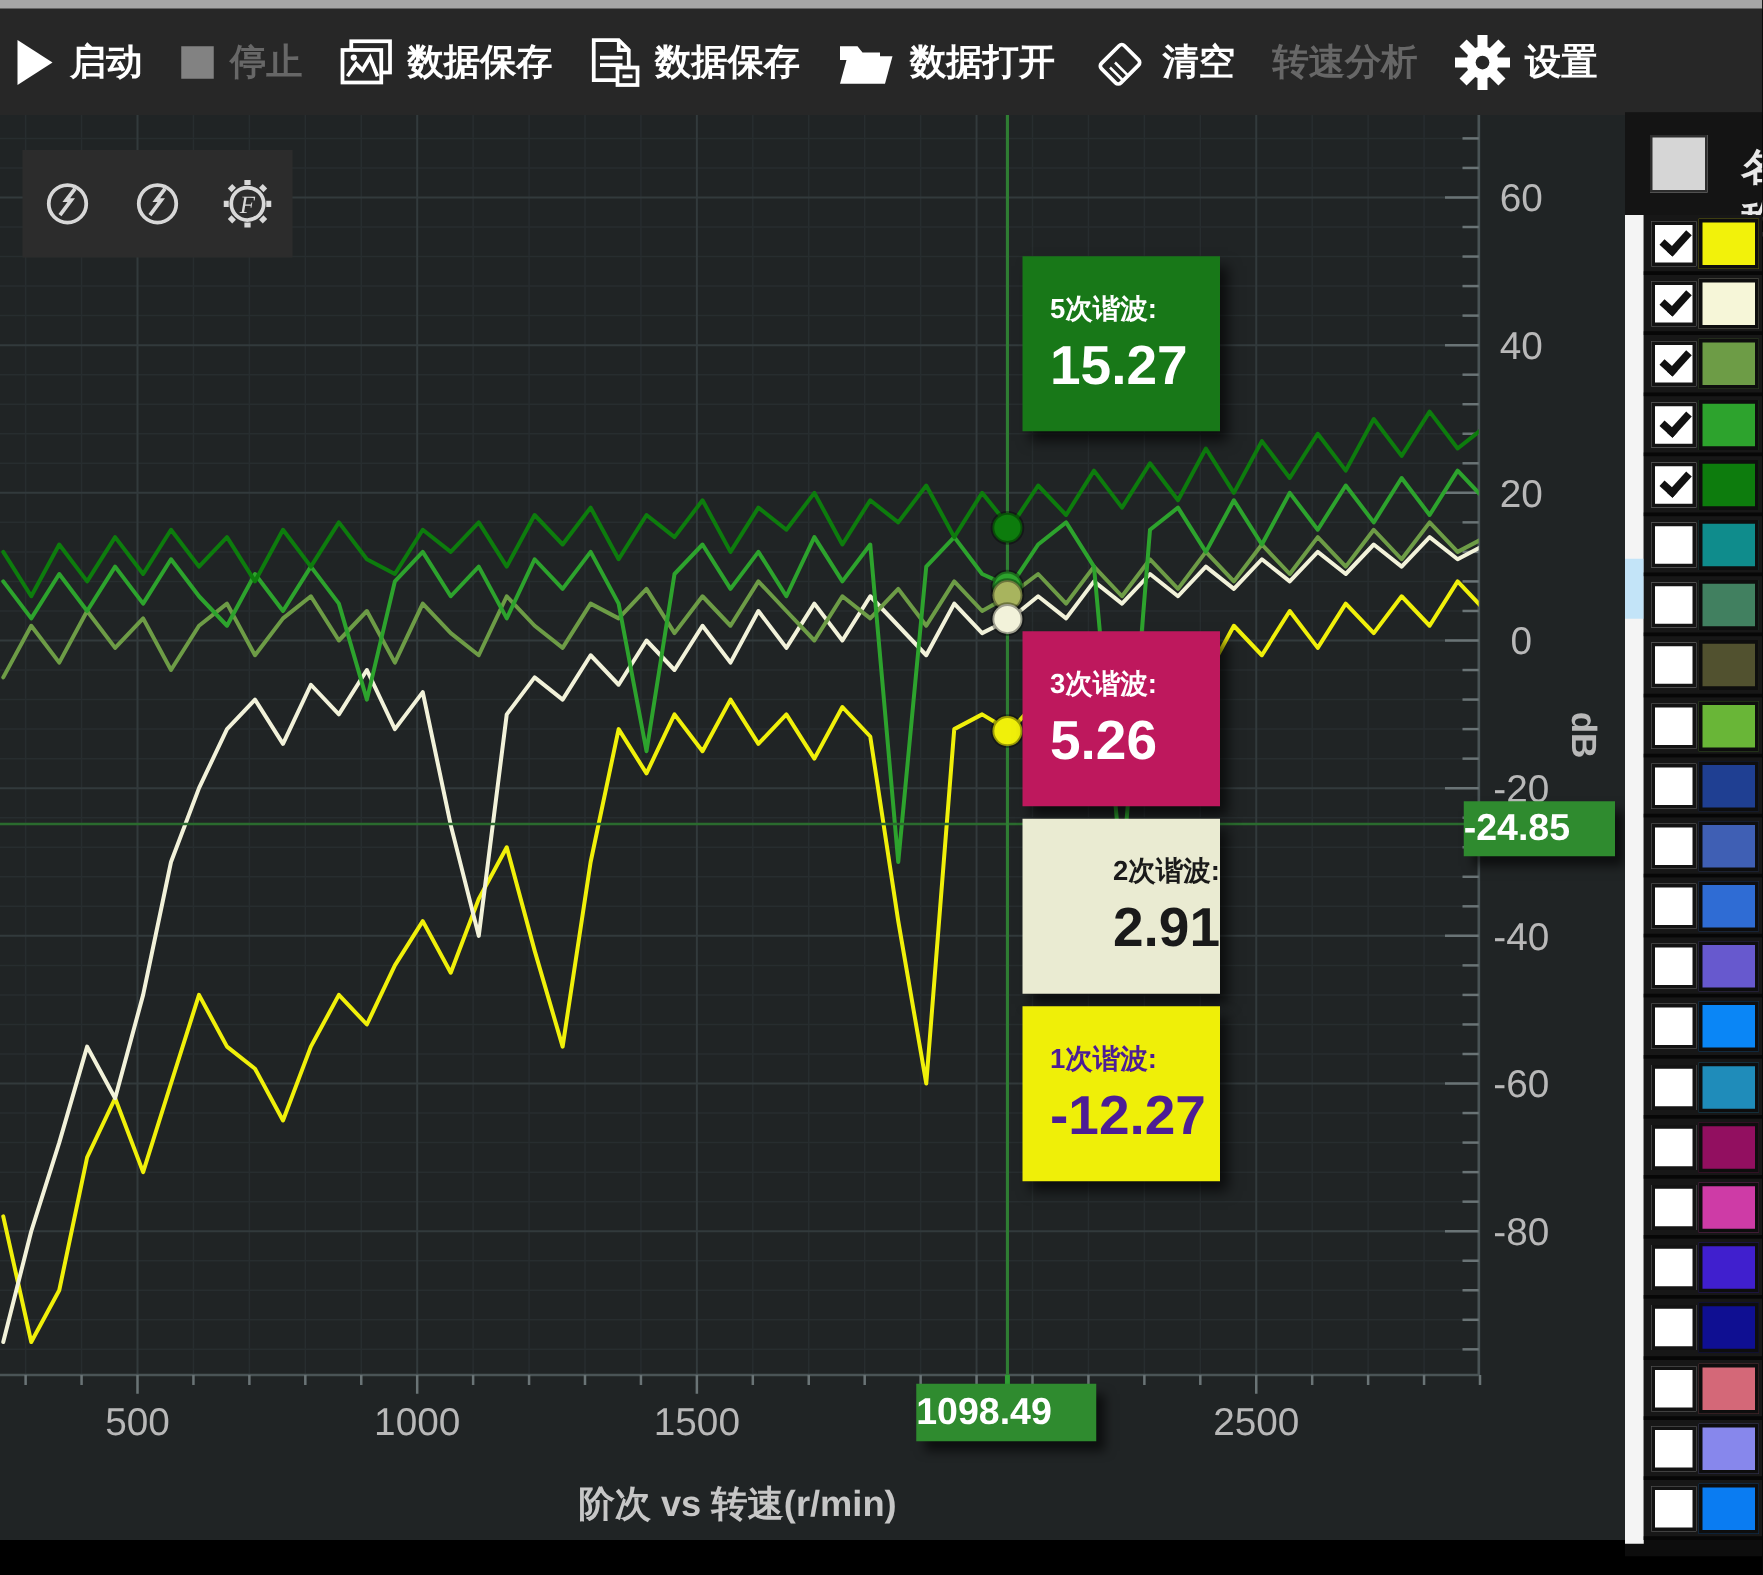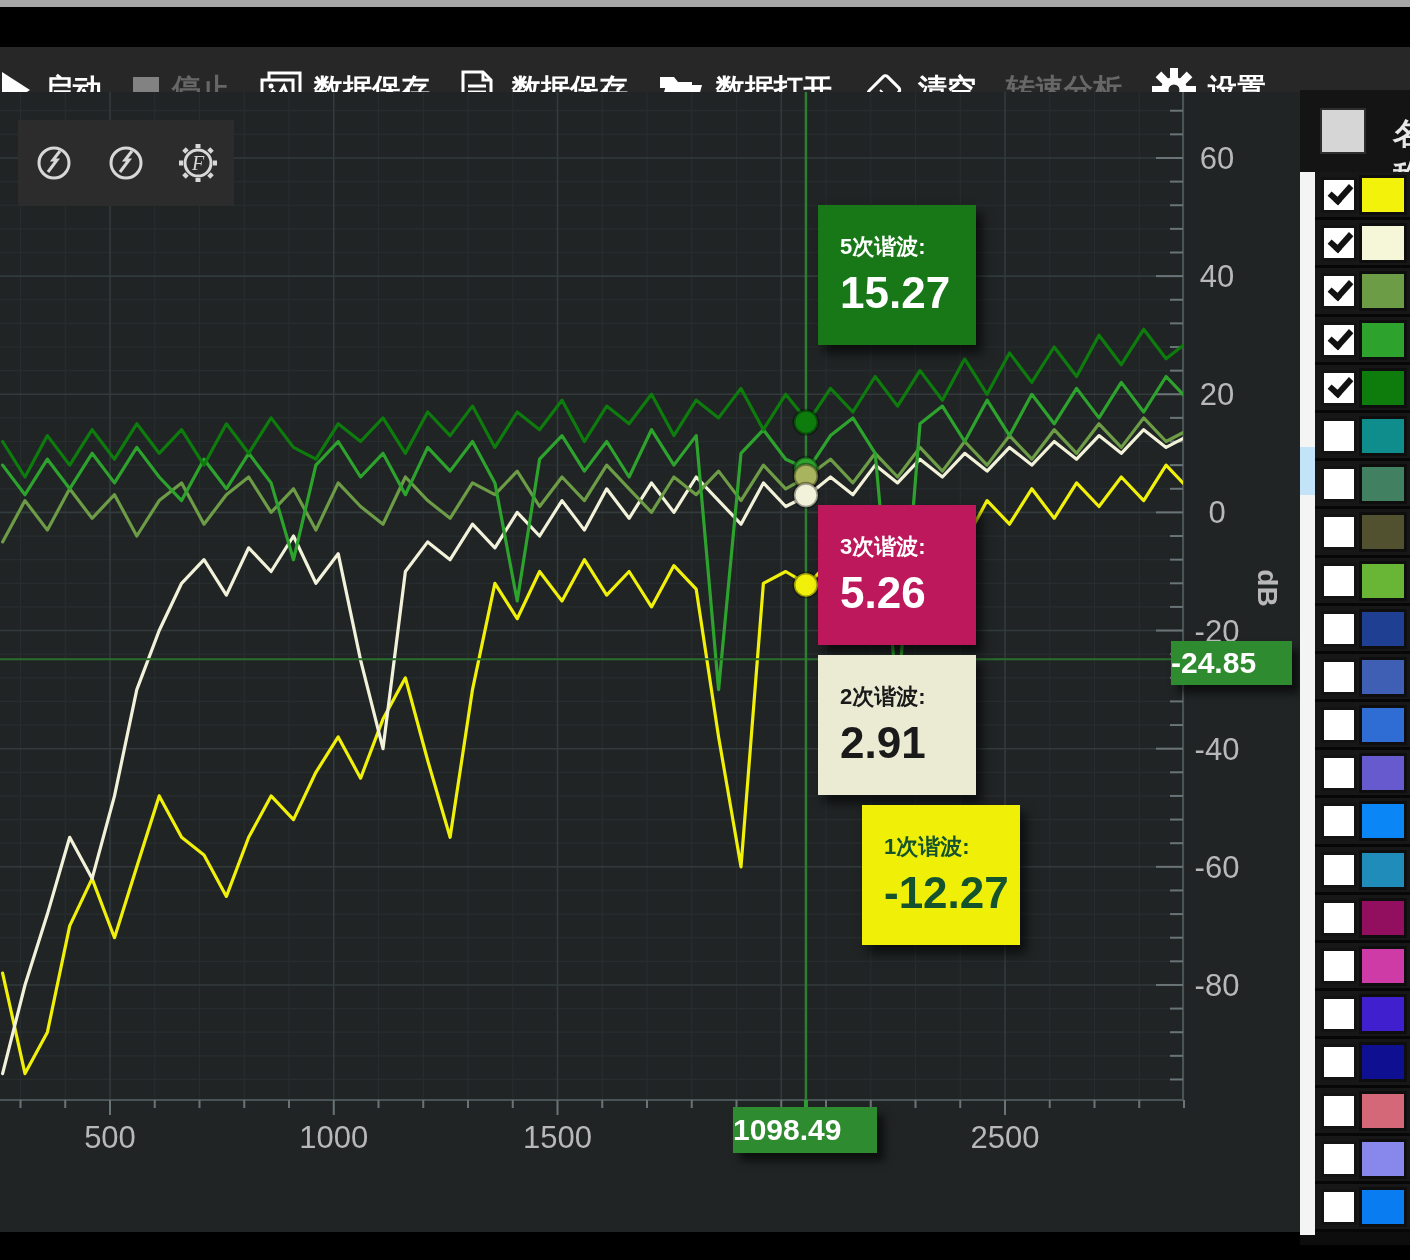--- a/index.html
+++ b/index.html
@@ -2,21 +2,21 @@
 <html><head>
 <meta charset="utf-8">
 <style>
   html,body{margin:0;padding:0;background:#000;}
   .app{position:relative;width:1410px;height:1260px;background:#000;overflow:hidden;
        font-family:"Liberation Sans","DejaVu Sans",sans-serif;}
   
   .top-strip{position:absolute;left:0;top:0;width:1410px;height:7px;background:#a6a6a6;}
   
   .toolbar{position:absolute;left:0;top:7px;width:1410px;height:85px;background:#272727;
-           display:flex;align-items:center;gap:30px;box-sizing:border-box;margin-top:40px;}
+           display:flex;align-items:center;gap:30px;padding-left:12px;box-sizing:border-box;}
   .tb-item{display:flex;align-items:center;gap:12px;color:#fff;font-size:29px;font-weight:600;
            white-space:nowrap;cursor:default;}
   .tb-item.disabled{color:#676767;}
   .tb-icon{display:flex;align-items:center;justify-content:center;}
   
   .chart-region{position:absolute;left:0;top:92px;width:1300px;height:1140px;background:#202425;}
   .chart-svg{position:absolute;left:0;top:0;}
   
   .overlay-panel{position:absolute;left:18px;top:28px;width:216px;height:86px;background:#2c2c2c;
                  display:flex;align-items:center;justify-content:space-around;}
@@ -360,36 +360,37 @@
   </div>
 
   <div class="tooltip" style="left: 818px; top: 205px; background: rgb(24, 120, 24); color: rgb(255, 255, 255);">
     <span class="tip-label">5次谐波:</span>
     <span class="tip-value">15.27</span>
   </div>
   <div class="tooltip" style="left: 818px; top: 505px; background: #be185d; color: rgb(255, 255, 255);">
     <span class="tip-label">3次谐波:</span>
     <span class="tip-value">5.26</span>
   </div>
-  <div class="tooltip" style="left: 818px; top: 655px; background: rgb(234, 235, 210); color: rgb(26, 26, 26);">
+  <div class="tooltip" style="left: 818px; top: 655px; background: rgb(234, 235, 210); color: rgb(26, 26, 26); align-items: flex-end;">
     <span class="tip-label">2次谐波:</span>
     <span class="tip-value">2.91</span>
   </div>
-  <div class="tooltip" style="left: 862px; top: 805px; background: rgb(239, 239, 8); color: #14532d;">
+  <div class="tooltip" style="left: 818px; top: 805px; background: rgb(239, 239, 8); color: #4c1d95;">
     <span class="tip-label">1次谐波:</span>
     <span class="tip-value">-12.27</span>
   </div>
 
   <div class="cursor-label cursor-x-label">
       <span>1098.49</span>
     </div>
   <div class="cursor-label cursor-y-label">
       <span>-24.85</span>
     </div>
 
+  <div class="x-axis-title">阶次 vs 转速(r/min)</div>
   <div class="y-axis-title">dB</div>
 
   <div class="legend-panel">
     <div class="legend-header">
       <span class="select-all"></span>
       <span class="name-header">名称</span>
     </div>
     <div class="legend-scrollbar">
       <div class="scroll-highlight"></div>
     </div>

